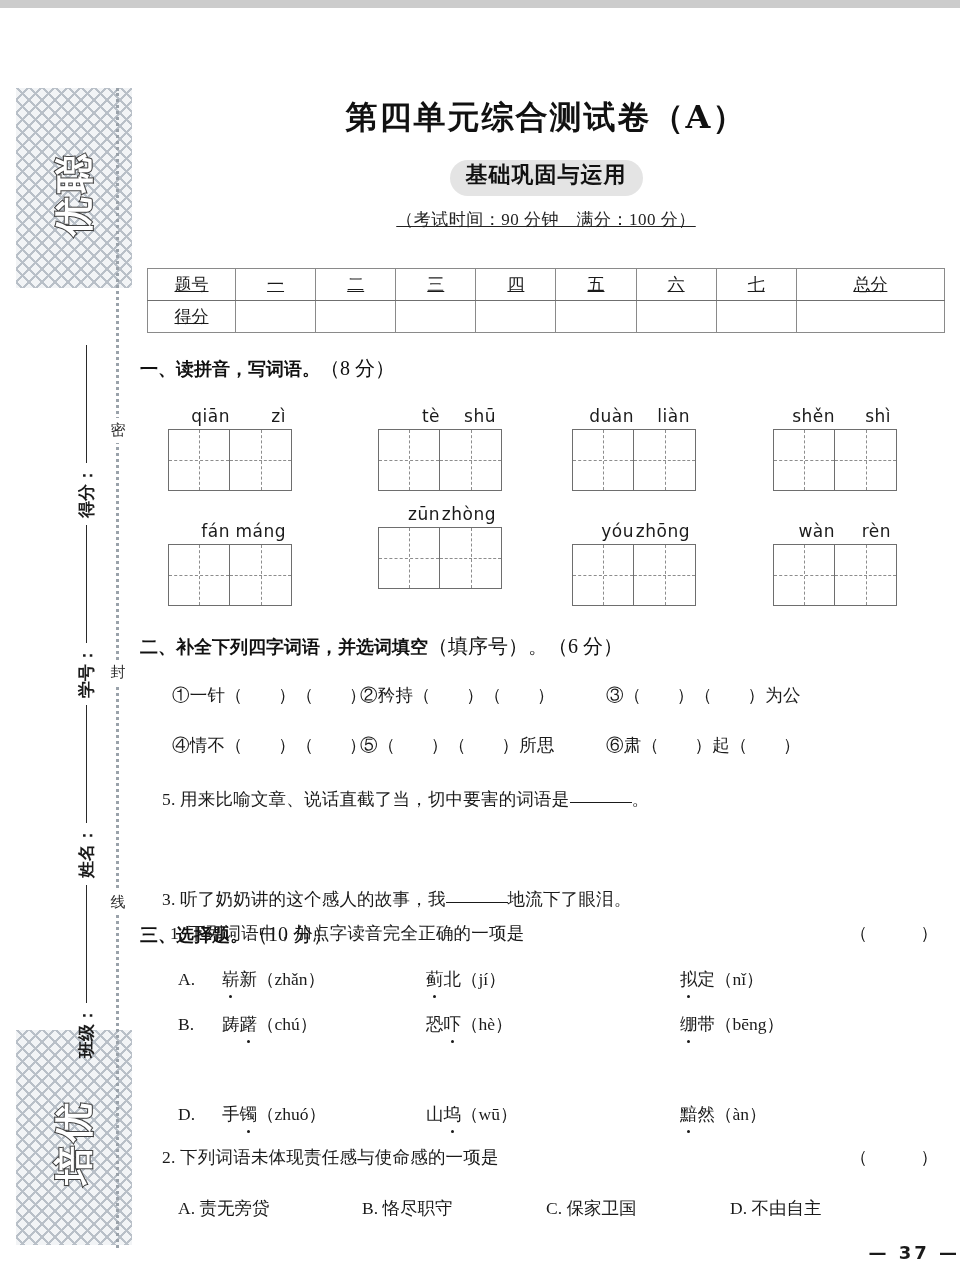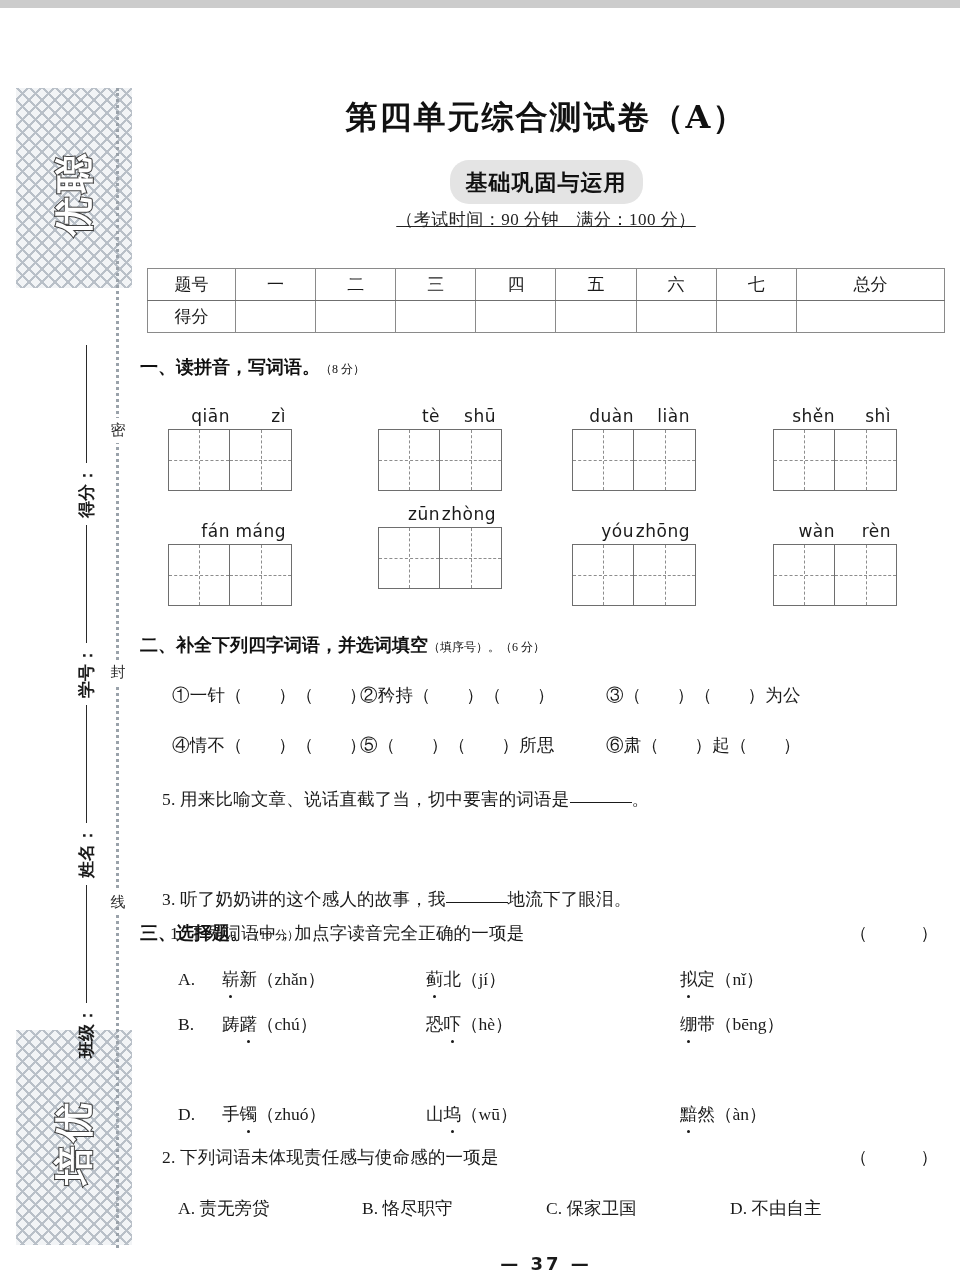--- a/index.html
+++ b/index.html
@@ -106,21 +106,21 @@
     color: #111;
   }
 
   .banner-wrap {
     position: absolute; left: 0; top: 160px; width: 828px; text-align: center;
   }
   .banner {
     display: inline-block;
     background: #e4e4e4;
     border-radius: 19px;
-    padding: 8px 16px 6px;
+    padding: 0 16px 6px;
     font-family: "DejaVu Sans", "Liberation Sans", sans-serif;
     font-weight: 700;
     font-size: 22px;
     letter-spacing: 1px;
     color: #111;
   }
 
   .exam-meta {
     position: absolute; left: 0; top: 208px; width: 828px;
     text-align: center;
@@ -136,37 +136,38 @@
     width: 798px;
     border-collapse: collapse;
   }
   .score-table td {
     border: 1px solid #8a8a8a;
     height: 32px;
     text-align: center;
     vertical-align: middle;
     font-size: 17px;
     color: #1a1a1a;
+    text-decoration: underline;
   }
   .score-table td.hd { width: 88px; }
   .score-table tr:first-child td { border-bottom: 1.6px solid #6f6f6f; }
 
   
   .q-head {
     position: absolute; left: 8px;
     font-family: "DejaVu Sans", "Liberation Sans", sans-serif;
     font-weight: 700;
     font-size: 18px;
     color: #111;
     white-space: nowrap;
   }
   .q-head .pts {
     font-family: "Liberation Serif", serif;
     font-weight: 400;
-    font-size: 12px;
+    font-size: 20px;
   }
   .q-line {
     position: absolute;
     font-size: 17.5px;
     color: #1a1a1a;
     white-space: nowrap;
     letter-spacing: .2px;
   }
   .blank-rule {
     display: inline-block;
@@ -226,27 +227,26 @@
     position: absolute;
     left: 50%; bottom: -7px;
     width: 3.4px; height: 3.4px;
     margin-left: -1.7px;
     border-radius: 50%;
     background: #1a1a1a;
   }
 
   .page-num {
     position: absolute; left: 0; top: 1242px; width: 828px;
-    text-align: center;
+    text-align: right;
     font-family: "DejaVu Sans", "Liberation Sans", sans-serif;
     font-weight: 700;
     font-size: 18px;
     color: #1a1a1a;
     letter-spacing: 3px;
-    margin-top: 11px;
   }
 </style>
 </head>
 <body>
 
 <div class="top-strip"></div>
 
 <div class="left-band">
 
   <div class="corner-pattern corner-top">

